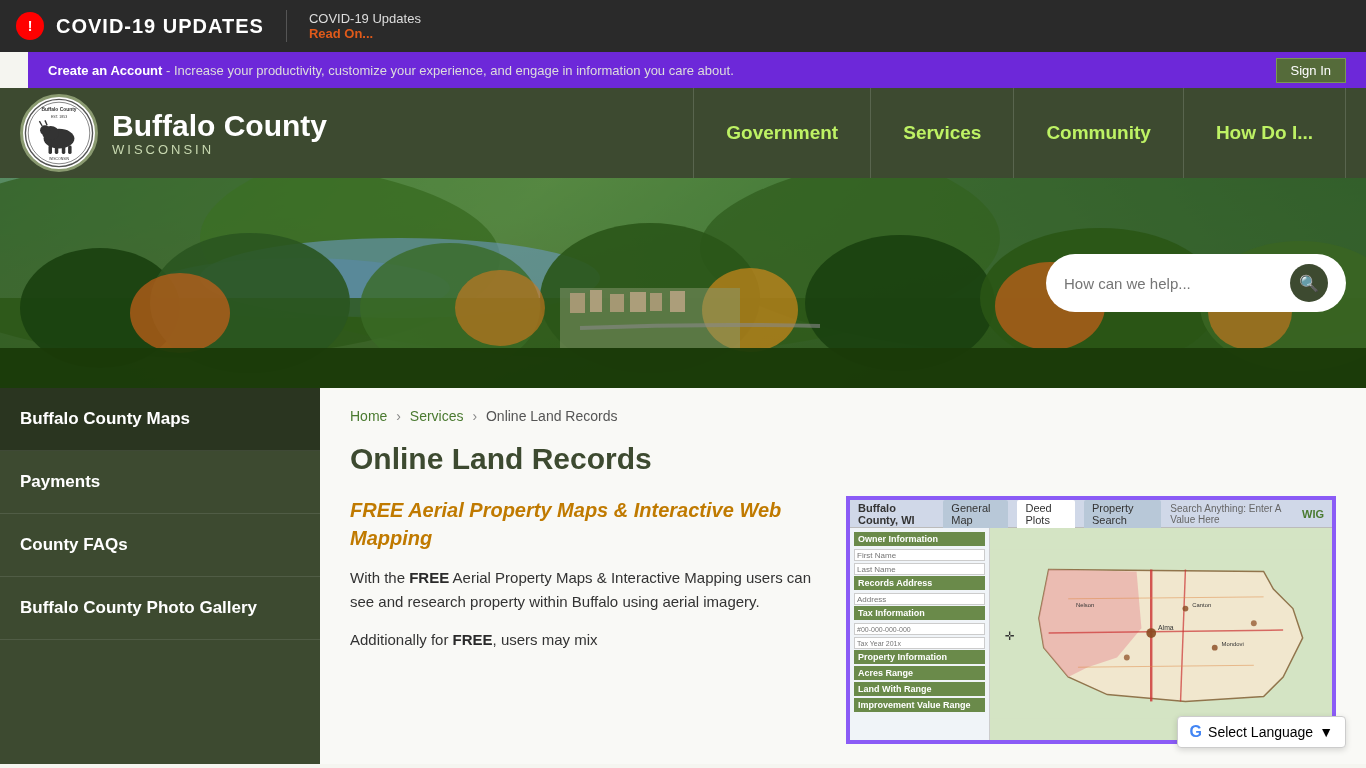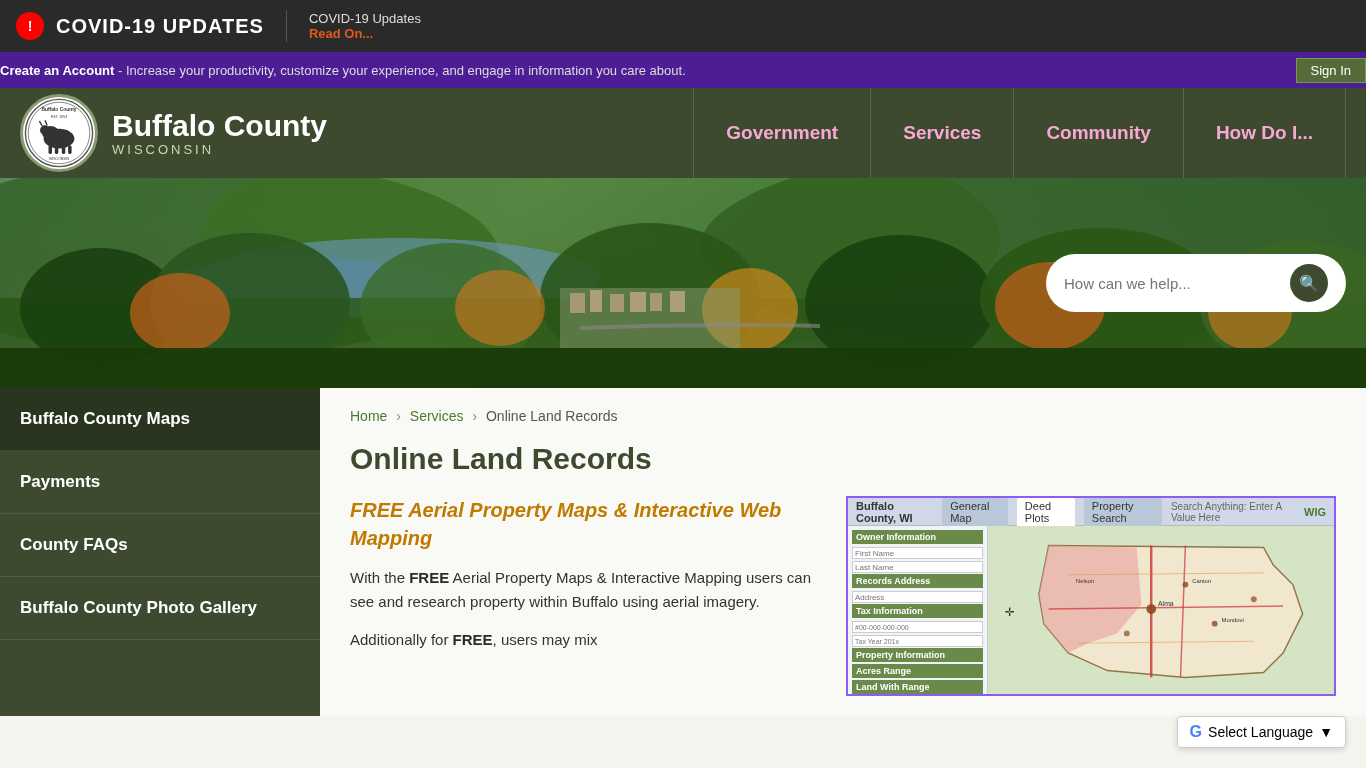--- a/index.html
+++ b/index.html
@@ -26,28 +26,29 @@
     .covid-title {
       font-weight: 900; font-size: 20px; letter-spacing: 1px; color: white;
     }
     .covid-divider { width: 1px; height: 32px; background: #555; margin: 0 10px; }
     .covid-text-block { display: flex; flex-direction: column; }
     .covid-update-label { font-size: 13px; color: #ddd; }
     .covid-read-on { color: #e05a1a; font-size: 13px; font-weight: bold; text-decoration: none; cursor: pointer; }
 
     
     .account-bar {
-      background: #4c1d95;
+      background: #6d28d9;
       color: white;
       display: flex;
       align-items: center;
       justify-content: space-between;
-      padding: 6px 0;
+      padding: 6px 20px;
       height: 36px;
       font-size: 13px;
+      margin-left: 28px;
     }
     .account-bar-left { color: #ddd; }
     .account-bar-left strong { color: white; cursor: pointer; }
     .sign-in-btn {
       background: #556b3a;
       border: 1px solid #7a9a50;
       color: white;
       padding: 4px 14px;
       font-size: 13px;
       cursor: pointer;
@@ -78,21 +79,21 @@
     .site-title h1 { font-size: 30px; font-weight: bold; line-height: 1.1; }
     .site-title p { font-size: 13px; letter-spacing: 3px; color: #c8d8b0; }
 
     nav {
       display: flex;
       align-items: center;
       margin-left: auto;
       gap: 0;
     }
     .nav-item {
-      color: #f9a8d4;
+      color: #bef264;
       font-size: 19px;
       font-weight: bold;
       padding: 0 32px;
       height: 90px;
       display: flex; align-items: center;
       cursor: pointer;
       border-right: 1px solid rgba(255,255,255,0.15);
       white-space: nowrap;
     }
     .nav-item:first-child { border-left: 1px solid rgba(255,255,255,0.15); }
@@ -221,23 +222,23 @@
     .body-text {
       font-size: 15px;
       color: #333;
       line-height: 1.6;
       margin-bottom: 14px;
     }
     .body-text strong { color: #2a2a2a; }
 
     
     .map-mockup {
-      border: 2px solid #8b5cf6;
+      border: 4px solid #8b5cf6;
       background: #e8e8e8;
-      height: 200px;
+      height: 248px;
       position: relative;
       overflow: hidden;
     }
     .map-header-bar {
       background: #d0d8e8;
       height: 28px;
       display: flex;
       align-items: center;
       padding: 0 8px;
       font-size: 11px;

